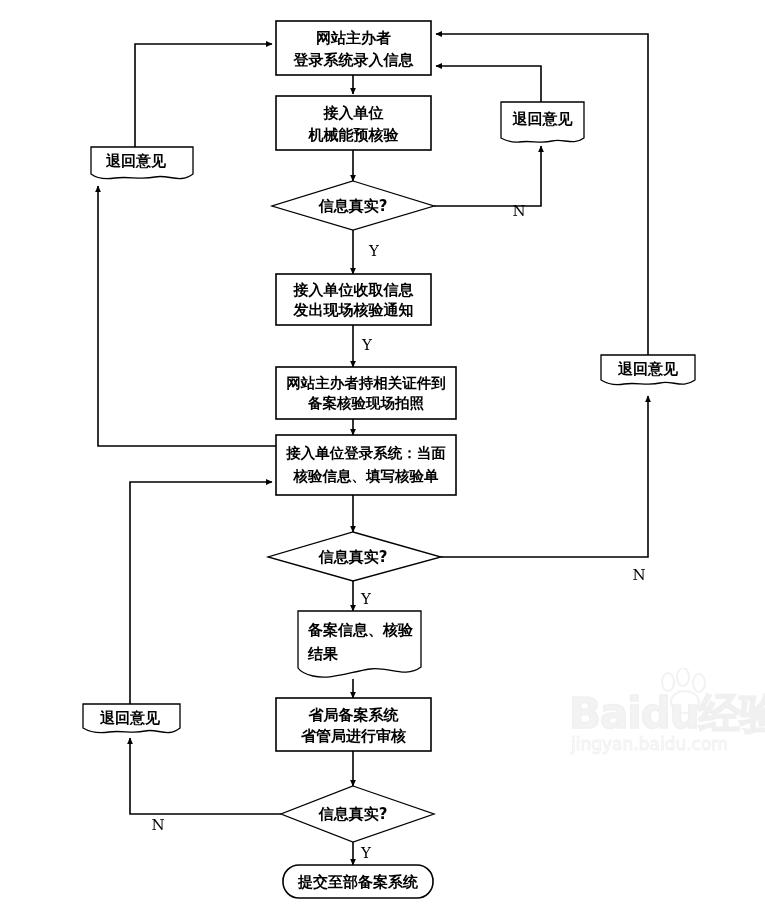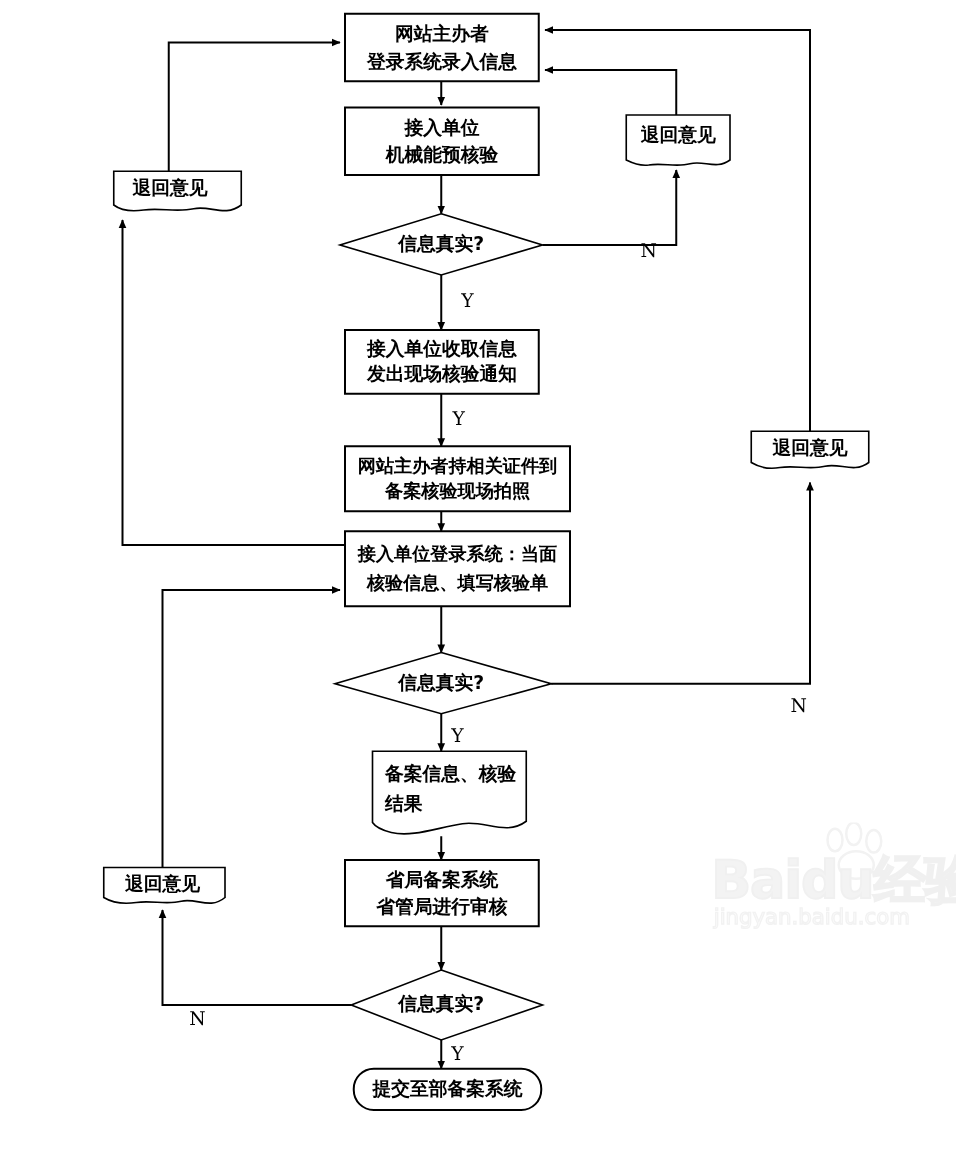--- a/index.html
+++ b/index.html
@@ -2,21 +2,21 @@
 <html><head>
 <meta charset="utf-8">
 <title>ICP备案核验流程图</title>
 <style>
   html,body{margin:0;padding:0;background:#ffffff;}
   body{
     font-family:"DejaVu Sans","Liberation Sans",sans-serif;
     width:765px;height:921px;
     position:relative;overflow:hidden;
   }
-  #flow-root{position:absolute;left:0;top:4px;width:765px;height:756px;}
+  #flow-root{position:absolute;left:0;top:14px;width:765px;height:756px;}
   svg#flow-svg{position:absolute;left:0;top:0;width:765px;height:921px;display:block;}
 
   .shape-text{
     font-family:"DejaVu Sans","Liberation Sans",sans-serif;
     font-weight:bold;
     fill:#000000;
     text-anchor:middle;
     dominant-baseline:middle;
   }
   .shape-text.s16{font-size:15px;}

